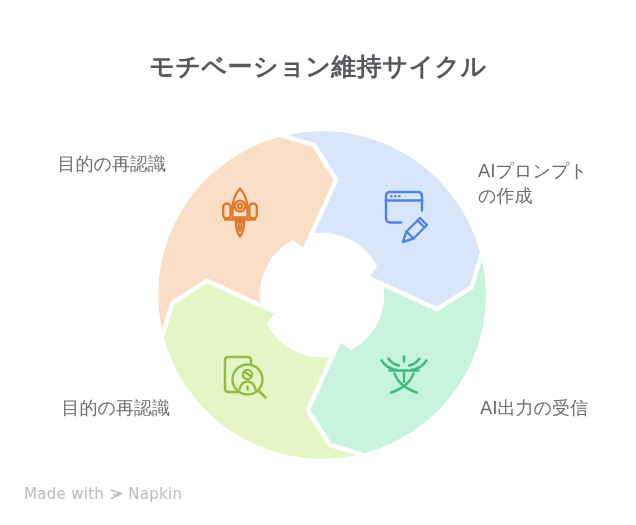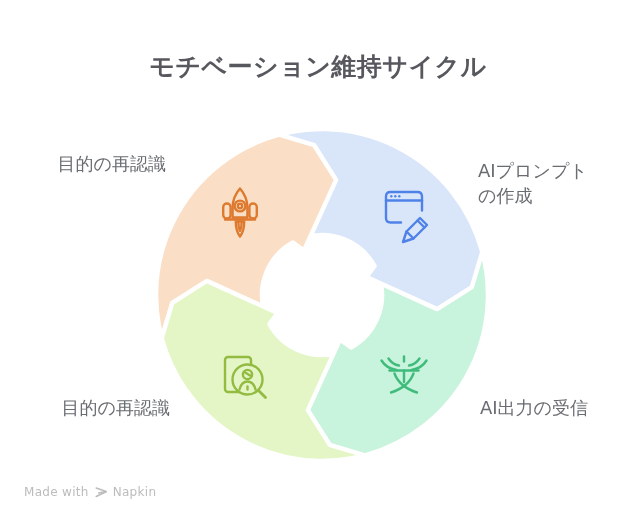--- a/index.html
+++ b/index.html
@@ -16,21 +16,21 @@
   .cycle-svg{position:absolute;left:0;top:0;}
   .label{
     position:absolute;font-size:18px;color:#696c71;line-height:25px;
   }
   .label.tl{left:16px;top:151px;width:150px;text-align:right;}
   .label.tr{left:478px;top:158px;width:160px;text-align:left;}
   .label.br{left:480px;top:395px;width:160px;text-align:left;}
   .label.bl{left:20px;top:395px;width:150px;text-align:right;}
   .watermark{
     position:absolute;left:24px;top:485px;display:flex;align-items:center;gap:5px;
-    font-size:12px;color:#bcbcbc;letter-spacing:0.3px;cursor:pointer;
+    font-size:15px;color:#bcbcbc;letter-spacing:0.3px;cursor:pointer;
   }
   .watermark svg{display:block;}
 </style>
 </head>
 <body>
 
 <div class="stage">
 
   <h1 class="title">モチベーション維持サイクル</h1>
 

